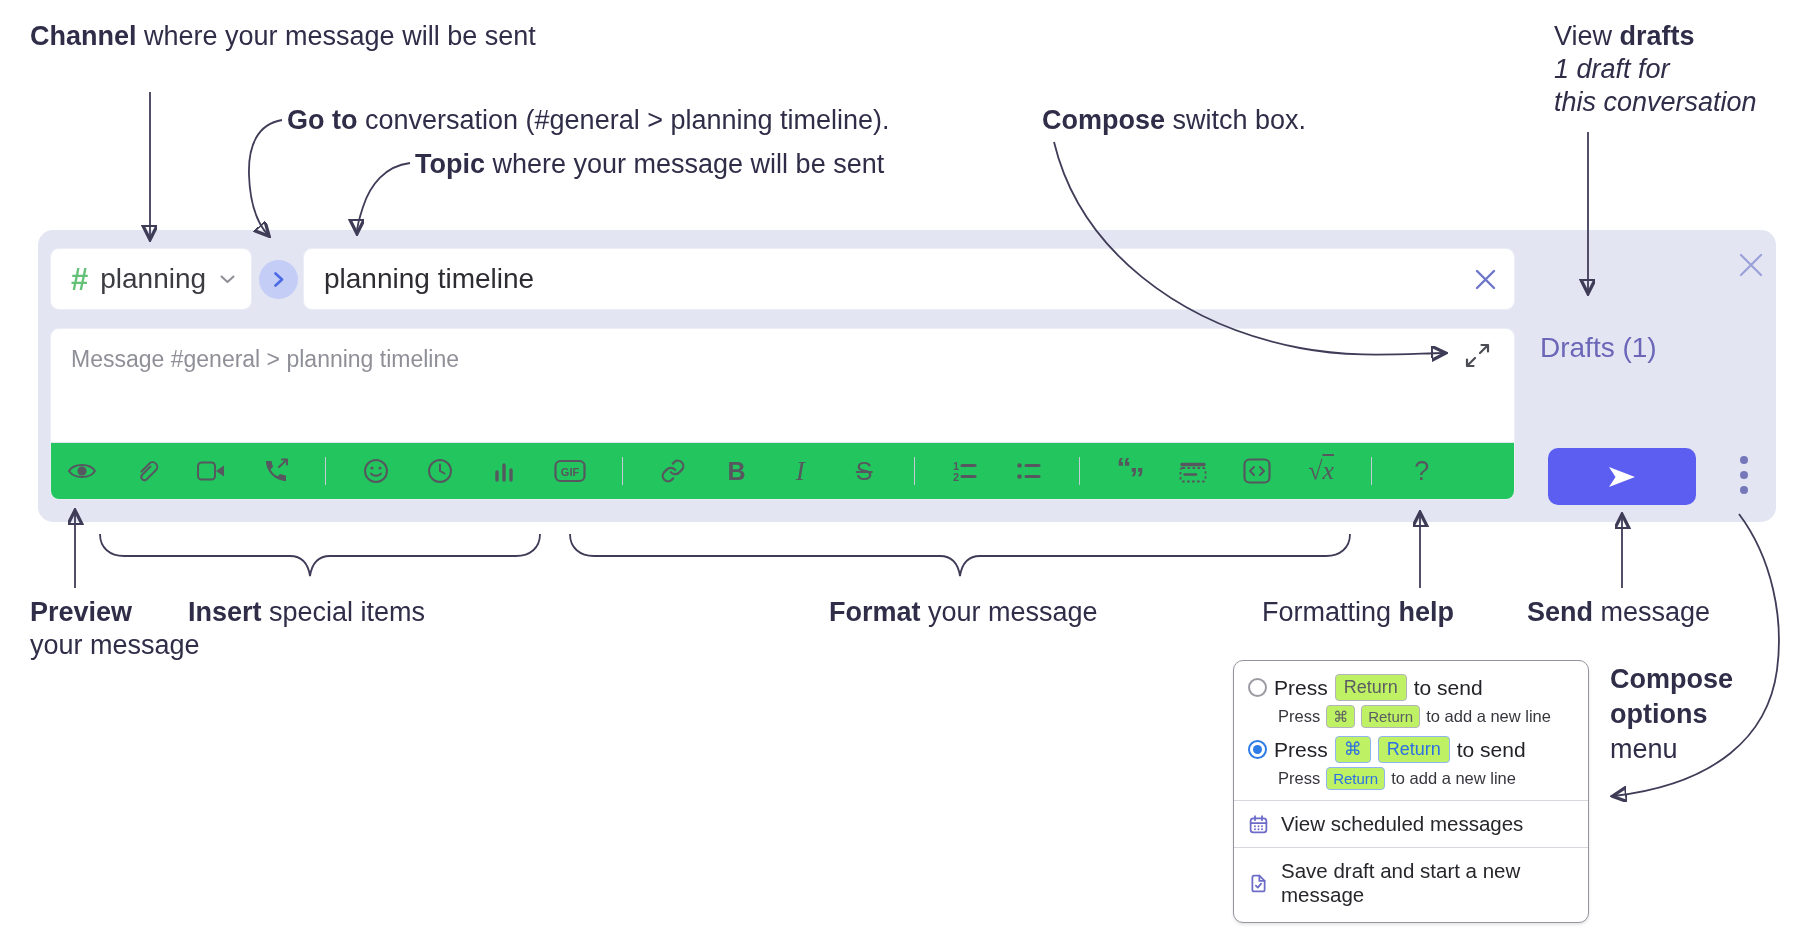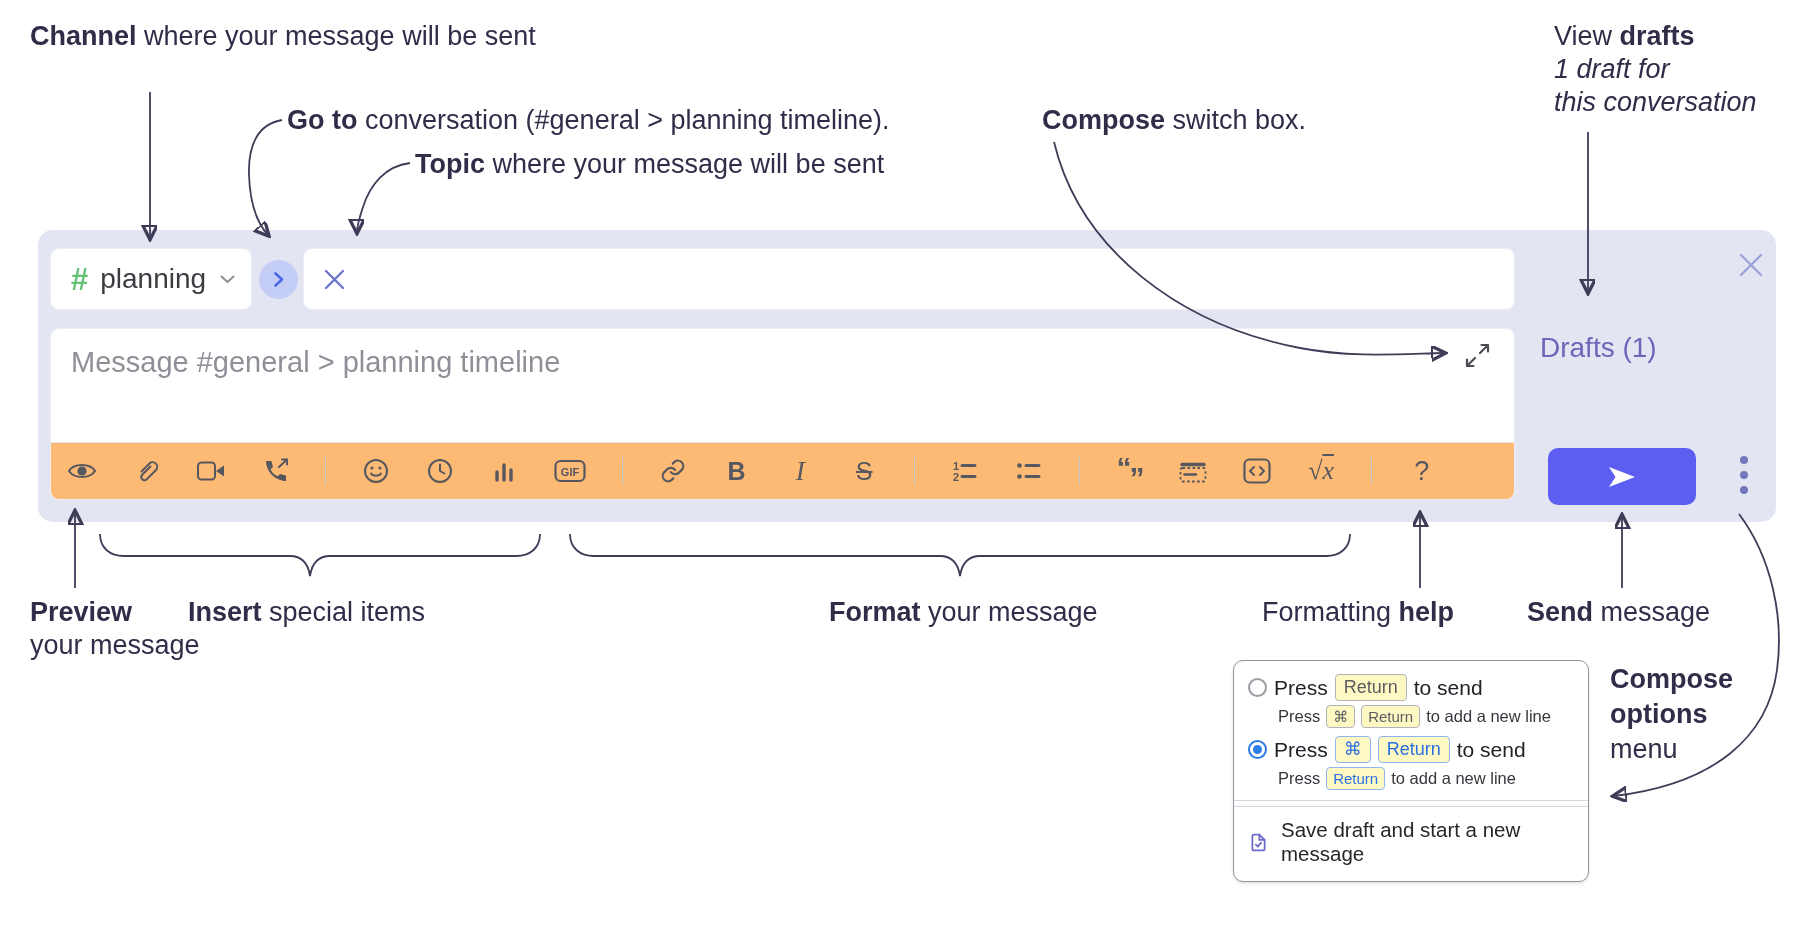--- a/index.html
+++ b/index.html
@@ -17,23 +17,23 @@
   .whitebox{position:absolute;background:#ffffff;border:1px solid #eceef6;border-radius:9px;box-sizing:border-box;}
   .chanbox{left:12px;top:18px;width:202px;height:62px;display:flex;align-items:center;gap:12px;padding:0 16px 0 20px;}
   .hash{color:#63c178;font-weight:700;font-size:31px;line-height:1;}
   .channame{font-size:28px;color:#3b3b42;flex:1;}
   .gocircle{position:absolute;left:221px;top:30px;width:39px;height:39px;border-radius:50%;
             background:#c4cdf5;display:flex;align-items:center;justify-content:center;}
   .topicbox{left:265px;top:18px;width:1212px;height:62px;display:flex;align-items:center;padding:0 18px 0 20px;}
   .topictext{font-size:28px;color:#2c2c32;flex:1;}
   .msgbox{left:12px;top:98px;width:1465px;height:172px;padding:0;}
   .msgarea{position:relative;height:114px;}
-  .placeholder{position:absolute;left:20px;top:17px;font-size:29px;color:#8f8f98;}
+  .placeholder{position:absolute;left:20px;top:17px;font-size:23px;color:#8f8f98;}
   .expandico{position:absolute;right:24px;top:14px;}
-  .toolbar{position:absolute;left:0;bottom:0;width:100%;height:57px;background:#fdba74;
+  .toolbar{position:absolute;left:0;bottom:0;width:100%;height:57px;background:#22c55e;
            border-top:1px solid #e2e4eb;border-radius:0 0 8px 8px;box-sizing:border-box;
            display:flex;align-items:center;justify-content:space-between;padding:0 78px 0 16px;}
   .ico{height:34px;min-width:28px;display:flex;align-items:center;justify-content:center;
        color:#57575f;cursor:pointer;}
   .tbtxt{font-size:25px;color:#57575f;line-height:1;}
   .tdiv{width:1px;height:28px;background:#c7c9d3;}
   .draftslink{position:absolute;left:1502px;top:102px;font-size:28px;color:#6b66b8;cursor:pointer;z-index:2;}
   .sendbtn{position:absolute;left:1510px;top:218px;width:148px;height:57px;border-radius:10px;
            background:#5b5ef0;display:flex;align-items:center;justify-content:center;cursor:pointer;}
   .kebab{position:absolute;left:1692px;top:226px;width:28px;display:flex;flex-direction:column;
@@ -43,21 +43,21 @@
   
   .popup{position:absolute;left:1233px;top:660px;width:356px;background:#ffffff;
          border:1.5px solid #94949e;border-radius:10px;box-sizing:border-box;
          box-shadow:0 2px 3px rgba(40,40,60,.12);padding:10px 0 9px 0;z-index:5;color:#222228;}
   .po-row{display:flex;align-items:center;gap:7px;padding:3px 14px 2px 14px;font-size:21px;}
   .po-sub{display:flex;align-items:center;gap:6px;padding:2px 14px 5px 44px;font-size:16.5px;color:#36363d;}
   .radio{width:15px;height:15px;border:2px solid #9b9ba3;border-radius:50%;flex:0 0 auto;
          display:flex;align-items:center;justify-content:center;}
   .radio.sel{border-color:#2e7ce5;}
   .radio.sel i{width:9px;height:9px;border-radius:50%;background:#2e7ce5;}
-  .key{display:inline-block;border:1px solid #b3b3bb;border-radius:4px;background:#fef9c3;
+  .key{display:inline-block;border:1px solid #b3b3bb;border-radius:4px;background:#bef264;
        padding:0 8px;font-size:18px;line-height:25px;color:#5c5c63;}
   .key.sm{font-size:15px;line-height:21px;padding:0 6px;}
   .key.blue{border-color:#8fb4f0;color:#2b6fe3;}
   .po-div{border-top:1px solid #d7d7de;margin:5px 0;}
   .po-item{display:flex;align-items:center;gap:12px;padding:6px 14px;font-size:20.5px;color:#26262b;cursor:pointer;}
   .po-item svg{flex:0 0 auto;}
 </style>
 </head>
 <body>
 
@@ -112,20 +112,21 @@
     </svg>
   </div>
 
   <div class="gocircle">
     <svg width="10" height="15" viewBox="0 0 10 15">
       <path d="M1.5,1.5 L8,7.5 L1.5,13.5" fill="none" stroke="#4a6ae6" stroke-width="2.6" stroke-linecap="round" stroke-linejoin="round"></path>
     </svg>
   </div>
 
   <div class="whitebox topicbox">
+    <span class="topictext">planning timeline</span>
     <svg width="21" height="21" viewBox="0 0 21 21">
       <path d="M2,2 L19,19 M19,2 L2,19" fill="none" stroke="#6d76ca" stroke-width="2.4" stroke-linecap="round"></path>
     </svg>
   </div>
 
   <div class="whitebox msgbox">
     <div class="msgarea">
       <div class="placeholder">Message #general &gt; planning timeline</div>
       <svg class="expandico" width="25" height="25" viewBox="0 0 25 25">
         <g fill="none" stroke="#4c4c54" stroke-width="2.2" stroke-linecap="round" stroke-linejoin="round">
@@ -322,20 +323,37 @@
     <span class="key blue">⌘</span>
     <span class="key blue">Return</span>
     <span>to send</span>
   </div>
   <div class="po-sub">
     <span>Press</span>
     <span class="key sm blue">Return</span>
     <span>to add a new line</span>
   </div>
   <div class="po-div"></div>
+  <div class="po-item">
+    <svg width="21" height="21" viewBox="0 0 24 24">
+      <g fill="none" stroke="#6c6bc7" stroke-width="2" stroke-linecap="round">
+          <rect x="3" y="5" width="18" height="16" rx="3"></rect>
+          <path d="M3,10.5 H21 M8,2.5 V7 M16,2.5 V7"></path>
+        </g>
+      <g fill="#6c6bc7">
+          <circle cx="8" cy="14" r="1.1"></circle>
+          <circle cx="12" cy="14" r="1.1"></circle>
+          <circle cx="16" cy="14" r="1.1"></circle>
+          <circle cx="8" cy="17.5" r="1.1"></circle>
+          <circle cx="12" cy="17.5" r="1.1"></circle>
+          <circle cx="16" cy="17.5" r="1.1"></circle>
+        </g>
+    </svg>
+    <span>View scheduled messages</span>
+  </div>
   <div class="po-div"></div>
   <div class="po-item">
     <svg width="21" height="21" viewBox="0 0 24 24">
       <g fill="none" stroke="#6c6bc7" stroke-width="2" stroke-linecap="round" stroke-linejoin="round">
           <path d="M19,9 V19 a2,2 0 0 1 -2,2 H7 a2,2 0 0 1 -2,-2 V5 a2,2 0 0 1 2,-2 h6 Z"></path>
           <path d="M13,3 V9 H19"></path>
           <path d="M9,14.5 l2.2,2.2 3.8,-4.5"></path>
         </g>
     </svg>
     <span>Save draft and start a new message</span>

